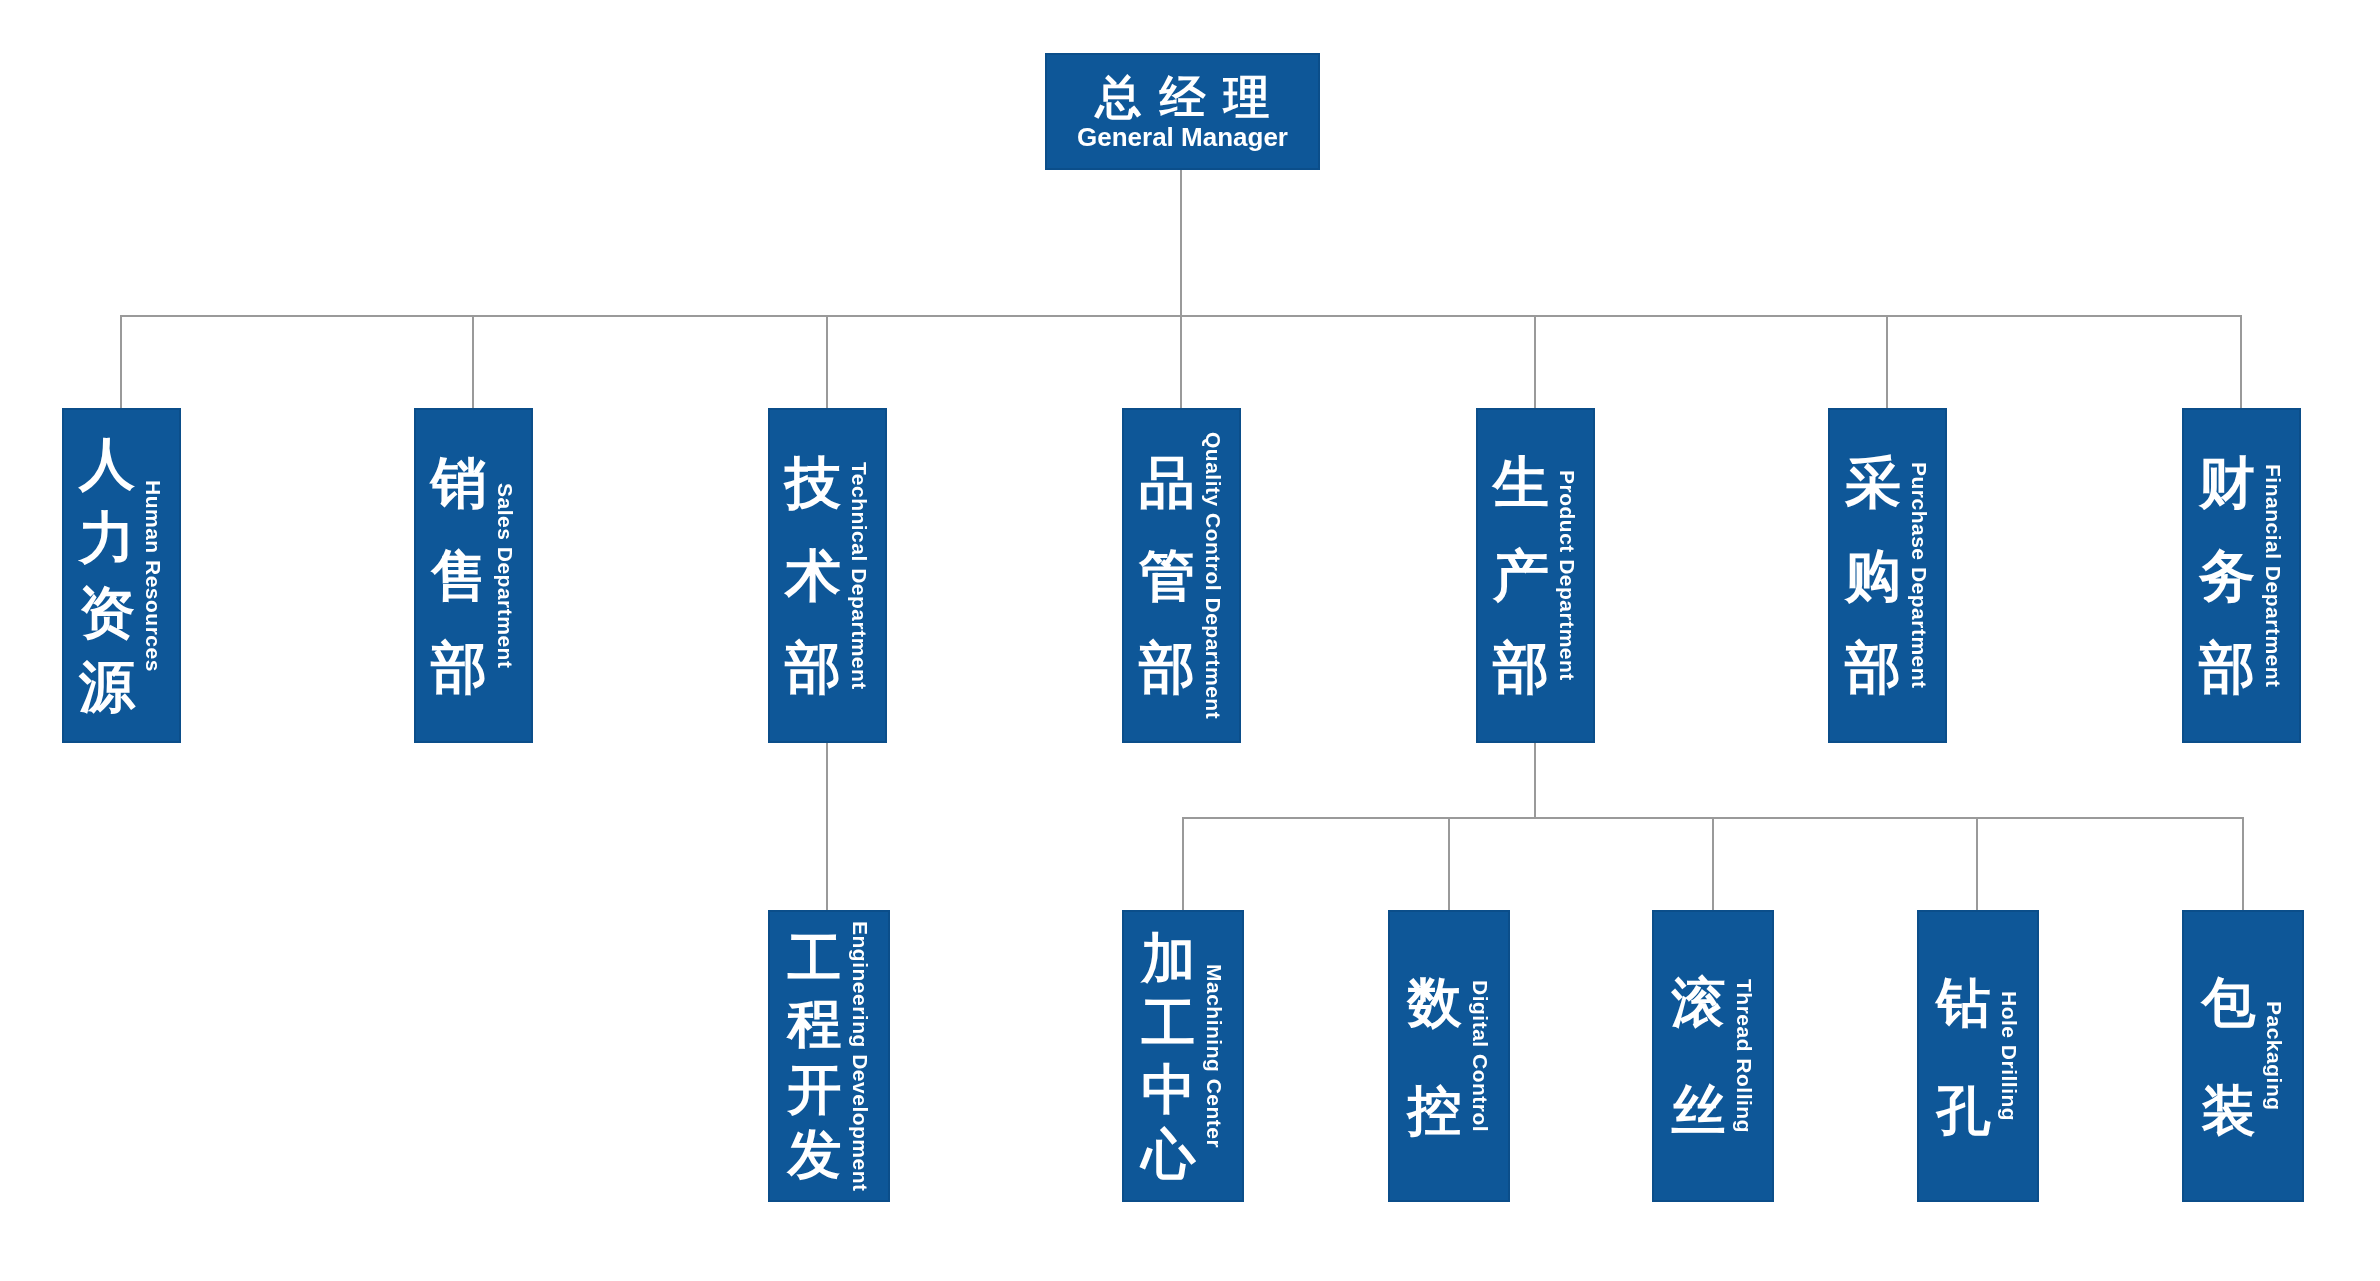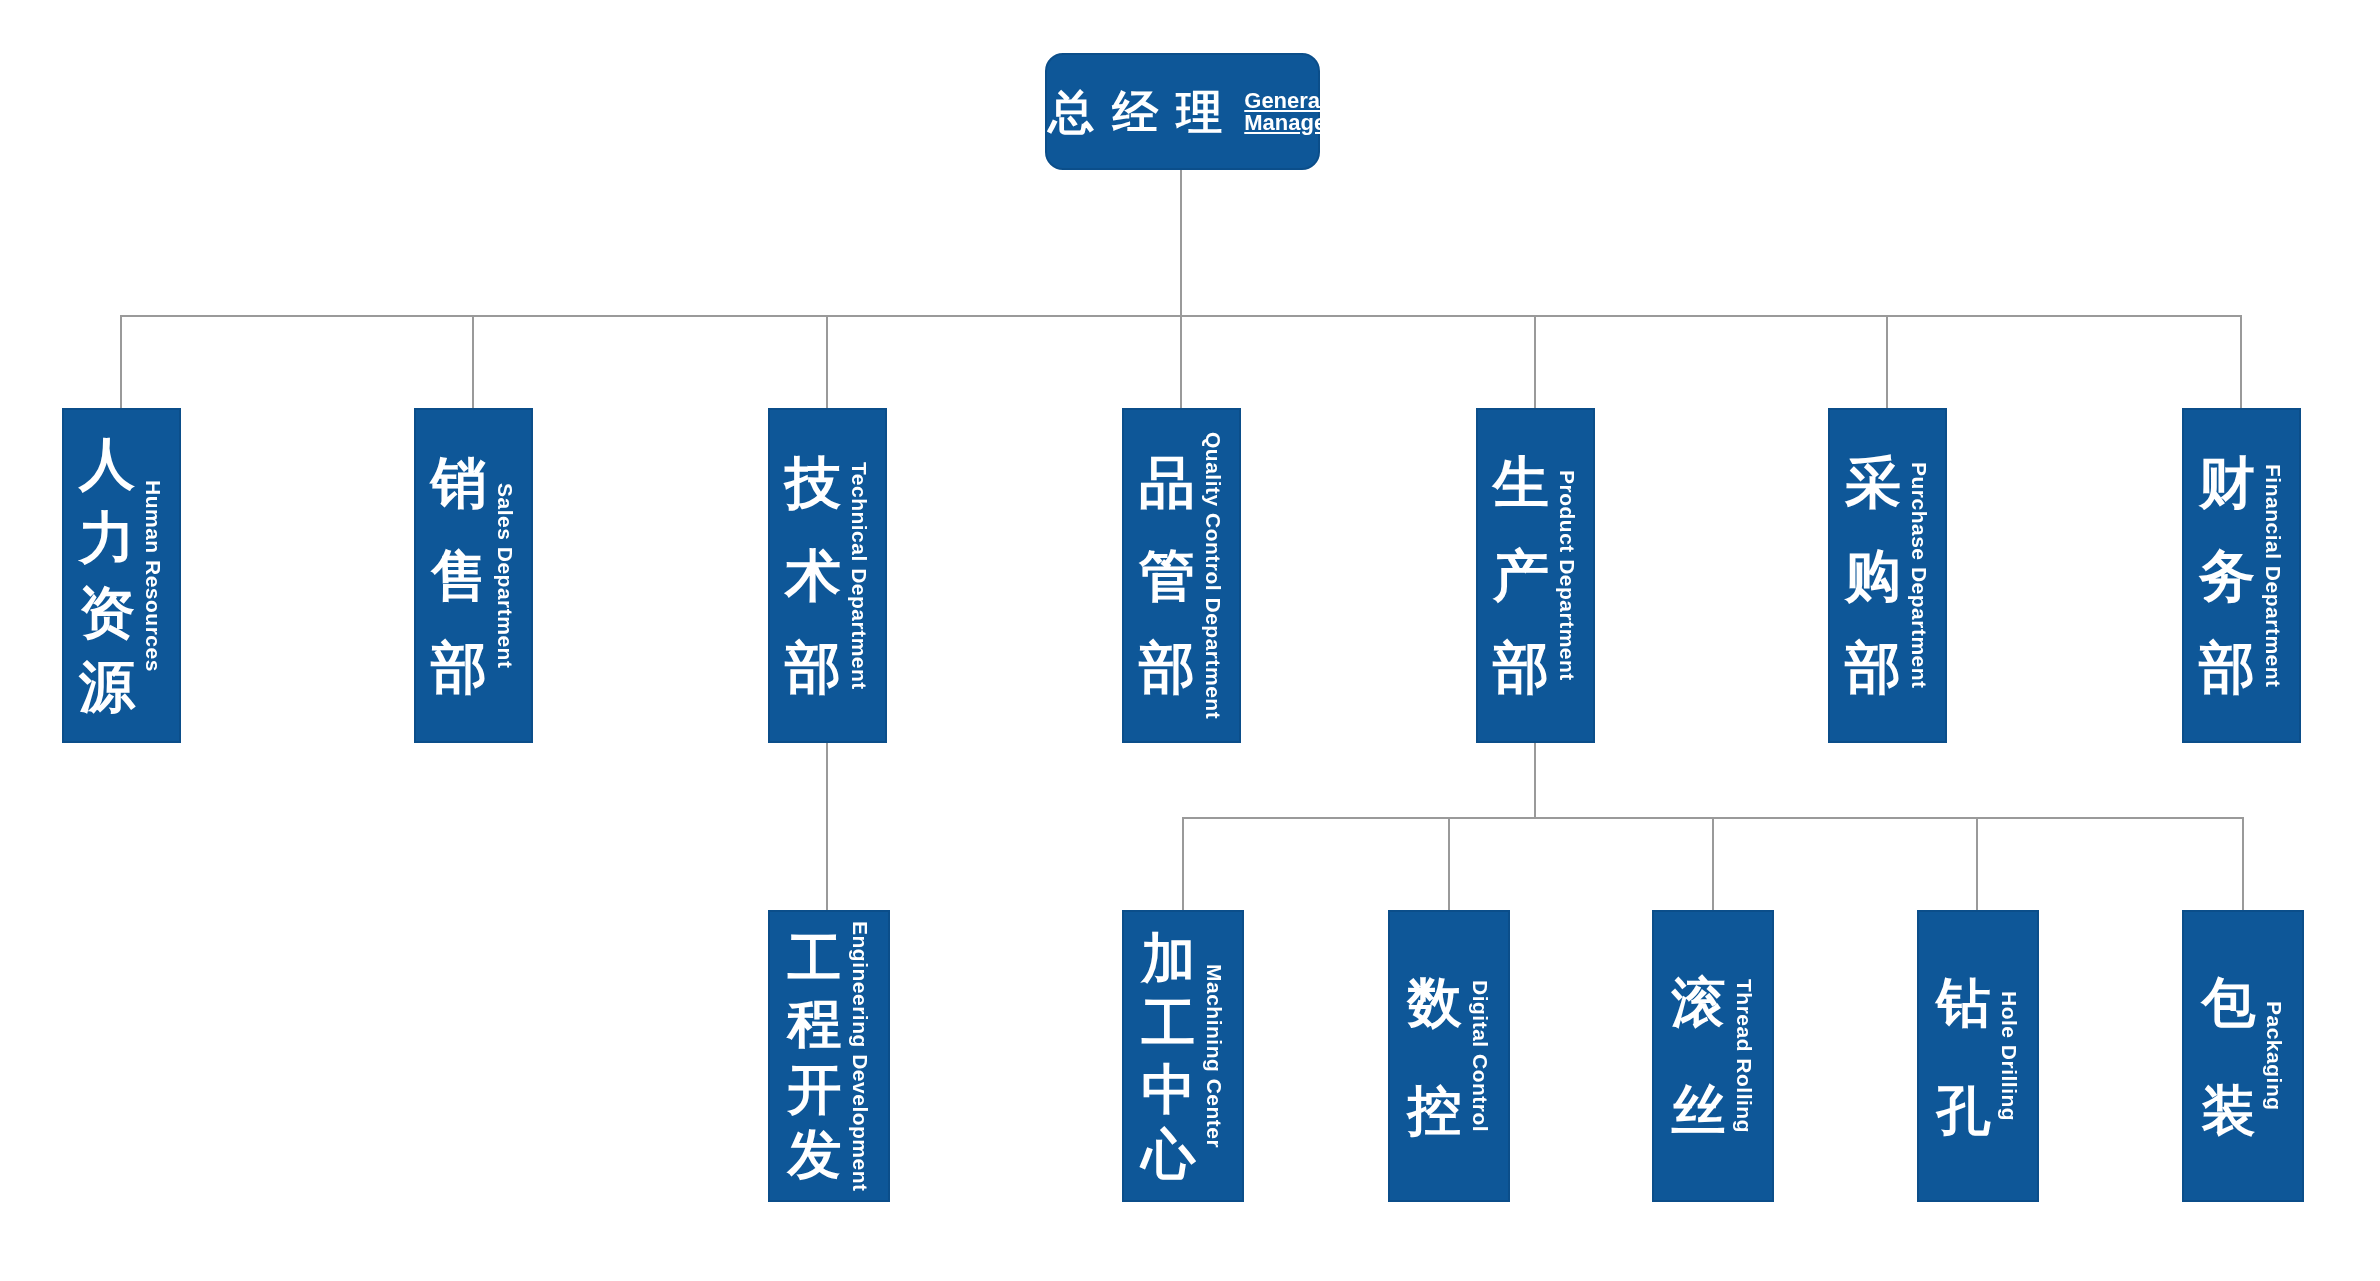--- a/index.html
+++ b/index.html
@@ -14,27 +14,27 @@
     position:relative;width:2380px;height:1281px;background:var(--background);
     font-family:"Liberation Sans","DejaVu Sans",sans-serif;overflow:hidden;
   }
   .node{
     position:absolute;background:var(--box-fill);border:2px solid var(--box-border);
     box-sizing:border-box;color:var(--text);display:flex;align-items:center;
     justify-content:center;gap:8px;
   }
   .root{
     left:1045px;top:53px;width:275px;height:117px;
-    flex-direction:row;gap:4px;border-radius:18px;
+    flex-direction:column;gap:4px;
   }
   .zh-h{
     font-size:46px;font-weight:bold;line-height:1;
     letter-spacing:18px;padding-left:18px;white-space:nowrap;
   }
-  .en-h{font-size:22px;font-weight:bold;line-height:1;text-decoration:underline;}
+  .en-h{font-size:26px;font-weight:bold;line-height:1;}
   .lvl2{top:408px;width:119px;height:335px;}
   .lvl3{top:910px;width:122px;height:292px;}
   .zh{
     align-self:stretch;display:flex;flex-direction:column;
     justify-content:space-evenly;align-items:center;
     font-size:56px;font-weight:bold;line-height:1;padding:8px 0;box-sizing:border-box;
   }
   .lvl3 .zh{font-size:54px;}
   .en{
     writing-mode:vertical-rl;text-orientation:mixed;

